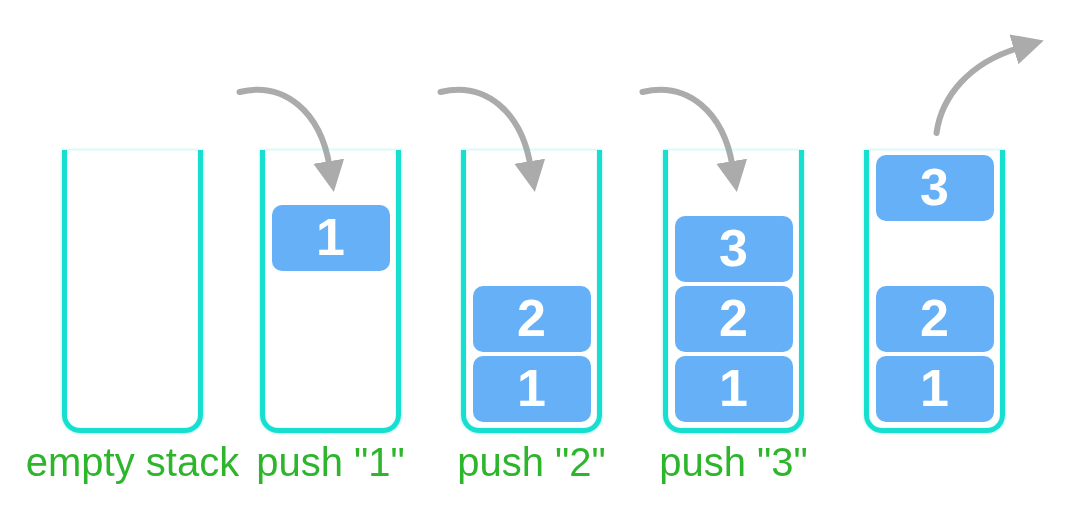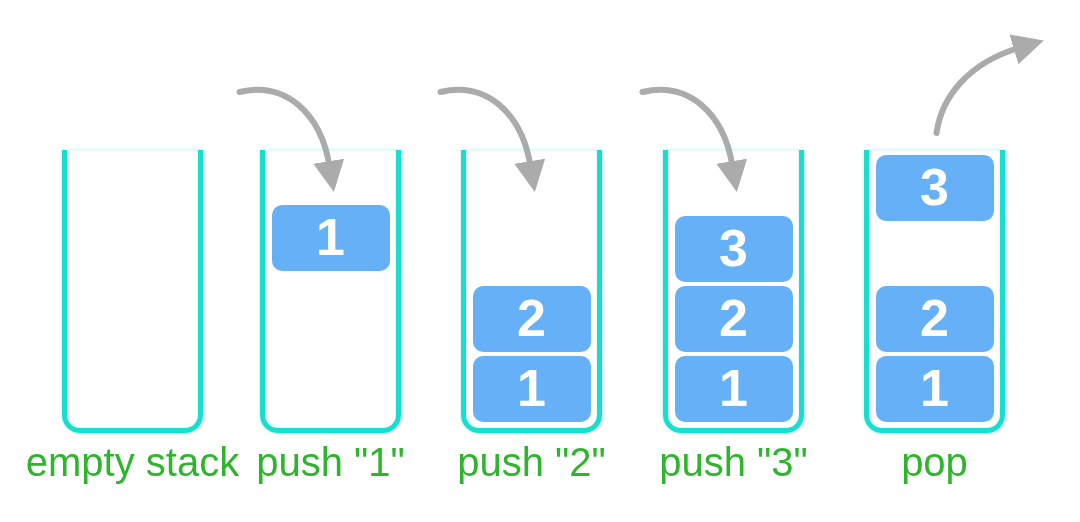--- a/index.html
+++ b/index.html
@@ -81,14 +81,13 @@
     <div class="label" style="left: 401.5px; top: 440px;">push "2"</div>
     <div class="container" style="left: 663px; top: 150px; width: 141px; height: 283px;"></div>
     <div class="block" style="left: 674.5px; top: 216px;">3</div>
     <div class="block" style="left: 674.5px; top: 286px;">2</div>
     <div class="block" style="left: 674.5px; top: 356px;">1</div>
     <div class="label" style="left: 603.5px; top: 440px;">push "3"</div>
     <div class="container" style="left: 864px; top: 150px; width: 141px; height: 283px;"></div>
     <div class="block" style="left: 875.5px; top: 155px;">3</div>
     <div class="block" style="left: 875.5px; top: 286px;">2</div>
     <div class="block" style="left: 875.5px; top: 356px;">1</div>
-    <div class="label" style="left: 804.5px; top: 440px;">pop</div>
   </div>
 
 </body></html>

